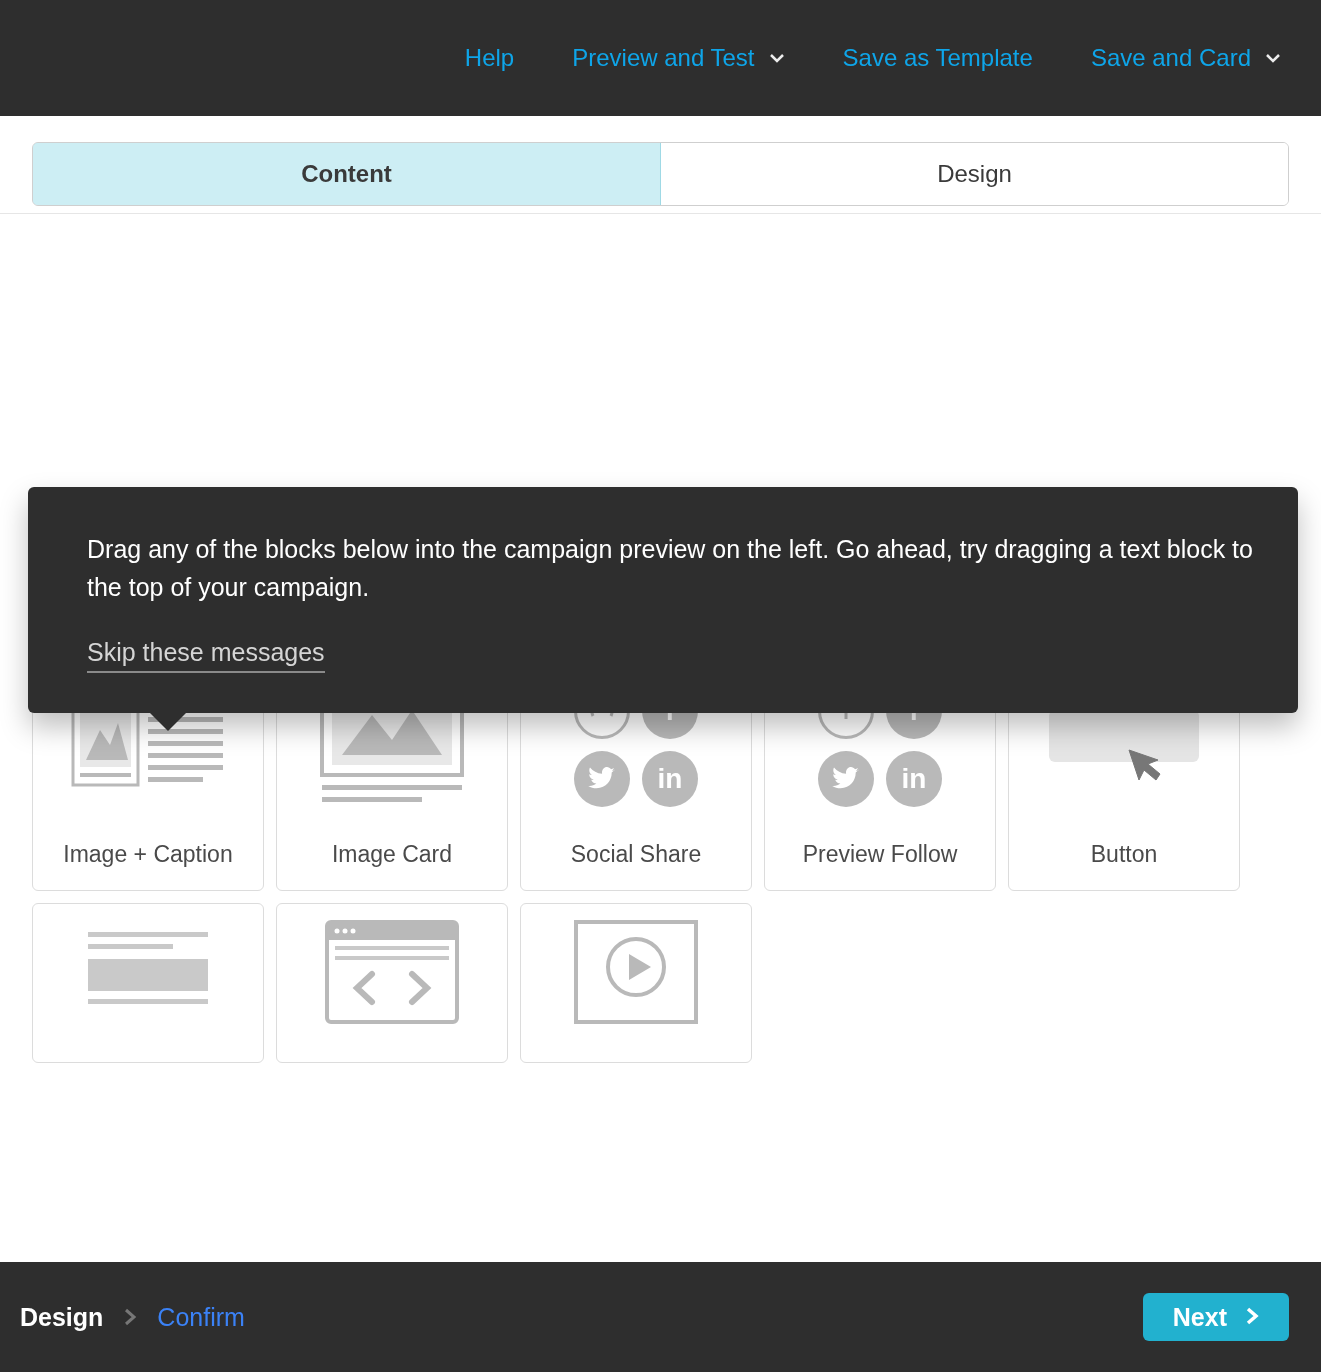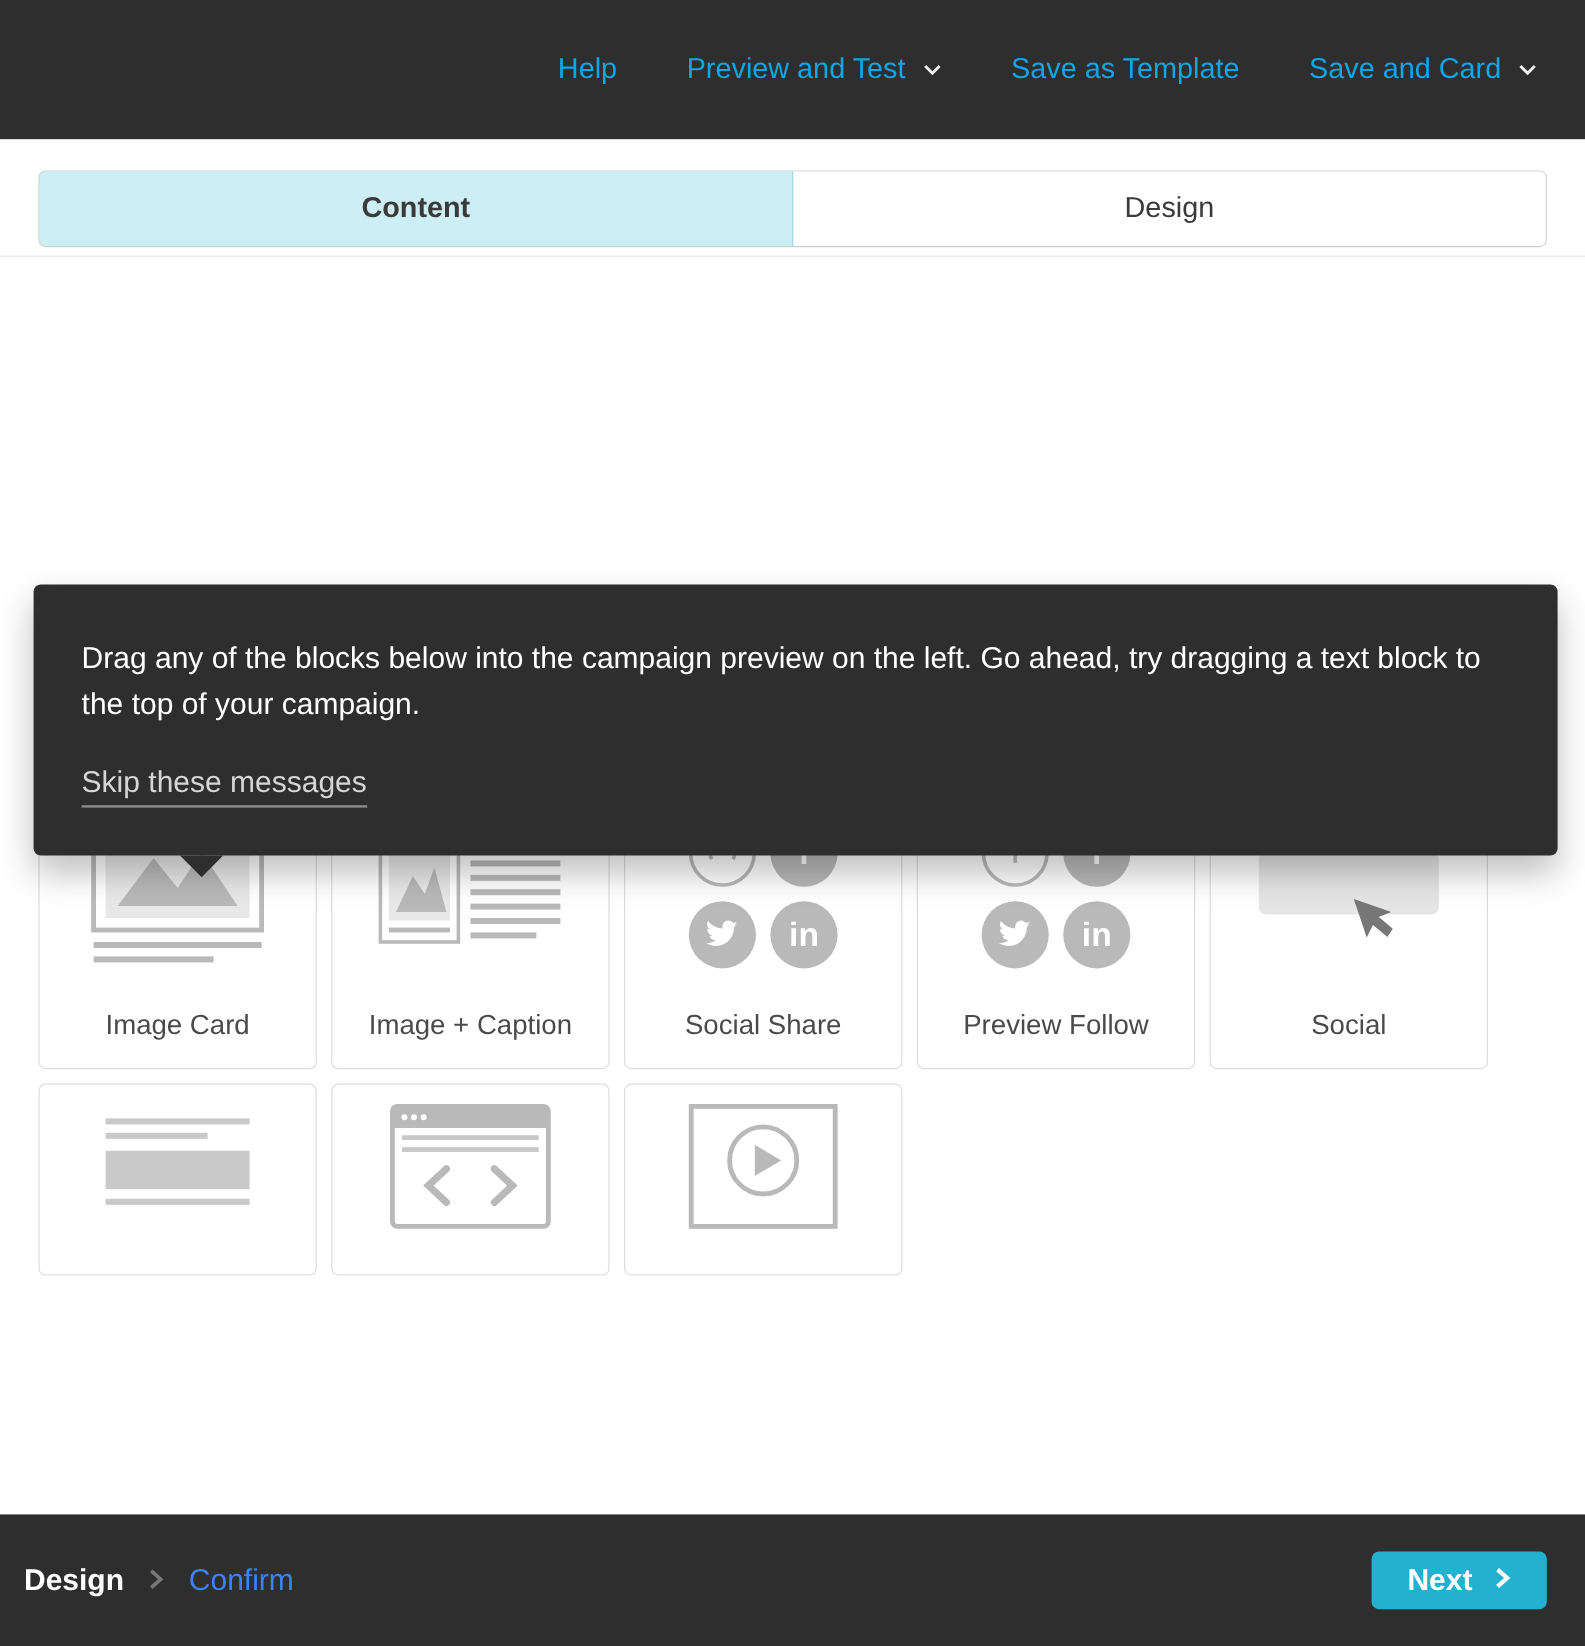--- a/index.html
+++ b/index.html
@@ -108,21 +108,21 @@
   }
   
   .tooltip {
     position: absolute;
     left: 28px;
     top: 487px;
     width: 1270px;
     background: #2e2e2e;
     color: #fff;
     border-radius: 6px;
-    padding: 44px 40px 40px 40px;
+    padding: 44px 40px 40px 59px;
     box-shadow: 0 14px 28px rgba(0,0,0,0.25);
     z-index: 50;
   }
   .tooltip p {
     font-size: 25px;
     line-height: 1.5;
     font-weight: 500;
   }
   .tooltip .skip {
     display: inline-block;
@@ -261,49 +261,49 @@
       <span class="block-label">Image</span>
     </div>
     <div class="block-card short">
       <span class="block-label">Image Group</span>
     </div>
   </div>
 
   <div class="blocks-row">
     <div class="block-card">
       <div class="block-art">
-        <svg width="150" height="140" viewBox="0 0 150 140">
-          <rect x="5" y="5" width="140" height="95" fill="none" stroke="#b9b9b9" stroke-width="4"></rect>
-          <rect x="15" y="15" width="120" height="75" fill="#e8e8e8"></rect>
-          <polygon points="25,80 55,40 75,65 95,35 125,80" fill="#b9b9b9"></polygon>
-          <ellipse cx="108" cy="30" rx="10" ry="5" fill="#b9b9b9"></ellipse>
-          <rect x="5" y="110" width="140" height="5" fill="#b9b9b9"></rect>
-          <rect x="5" y="122" width="100" height="5" fill="#b9b9b9"></rect>
-        </svg>
-      </div>
-      <span class="block-label">Image Card</span>
-    </div>
-
-    <div class="block-card">
-      <div class="block-art">
         <svg width="160" height="120" viewBox="0 0 160 120">
           <rect x="5" y="15" width="65" height="85" fill="none" stroke="#b9b9b9" stroke-width="3"></rect>
           <rect x="12" y="22" width="51" height="60" fill="#e8e8e8"></rect>
           <polygon points="18,75 32,45 42,60 50,38 60,75" fill="#b9b9b9"></polygon>
           <rect x="12" y="88" width="51" height="4" fill="#b9b9b9"></rect>
           <rect x="80" y="20" width="75" height="5" fill="#b9b9b9"></rect>
           <rect x="80" y="32" width="75" height="5" fill="#b9b9b9"></rect>
           <rect x="80" y="44" width="75" height="5" fill="#b9b9b9"></rect>
           <rect x="80" y="56" width="75" height="5" fill="#b9b9b9"></rect>
           <rect x="80" y="68" width="75" height="5" fill="#b9b9b9"></rect>
           <rect x="80" y="80" width="75" height="5" fill="#b9b9b9"></rect>
           <rect x="80" y="92" width="55" height="5" fill="#b9b9b9"></rect>
         </svg>
       </div>
       <span class="block-label">Image + Caption</span>
+    </div>
+
+    <div class="block-card">
+      <div class="block-art">
+        <svg width="150" height="140" viewBox="0 0 150 140">
+          <rect x="5" y="5" width="140" height="95" fill="none" stroke="#b9b9b9" stroke-width="4"></rect>
+          <rect x="15" y="15" width="120" height="75" fill="#e8e8e8"></rect>
+          <polygon points="25,80 55,40 75,65 95,35 125,80" fill="#b9b9b9"></polygon>
+          <ellipse cx="108" cy="30" rx="10" ry="5" fill="#b9b9b9"></ellipse>
+          <rect x="5" y="110" width="140" height="5" fill="#b9b9b9"></rect>
+          <rect x="5" y="122" width="100" height="5" fill="#b9b9b9"></rect>
+        </svg>
+      </div>
+      <span class="block-label">Image Card</span>
     </div>
 
     <div class="block-card">
       <div class="block-art">
         <div class="social-grid">
           <div class="circ-outline">
             <svg width="30" height="30" viewBox="0 0 30 30">
                 <path d="M6 20 A10 10 0 1 1 24 20" fill="none" stroke="#b9b9b9" stroke-width="3"></path>
                 <path d="M18 4 L26 2 L24 10 Z" fill="#b9b9b9"></path>
               </svg>
@@ -340,21 +340,21 @@
       <span class="block-label">Preview Follow</span>
     </div>
 
     <div class="block-card">
       <div class="block-art">
         <svg width="160" height="90" viewBox="0 0 160 90">
           <rect x="5" y="10" width="150" height="52" rx="6" fill="#e5e5e5"></rect>
           <path d="M85 50 L95 80 L100 70 L112 80 L116 74 L104 64 L114 60 Z" fill="#777" stroke="#777" stroke-width="1"></path>
         </svg>
       </div>
-      <span class="block-label">Social</span>
+      <span class="block-label">Button</span>
     </div>
   </div>
 
   <div class="blocks-row">
     <div class="block-card" style="height:160px;">
       <div class="block-art">
         <svg width="140" height="110" viewBox="0 0 140 110">
           <rect x="10" y="15" width="120" height="5" fill="#c9c9c9"></rect>
           <rect x="10" y="27" width="85" height="5" fill="#c9c9c9"></rect>
           <rect x="10" y="42" width="120" height="32" fill="#c9c9c9"></rect>

